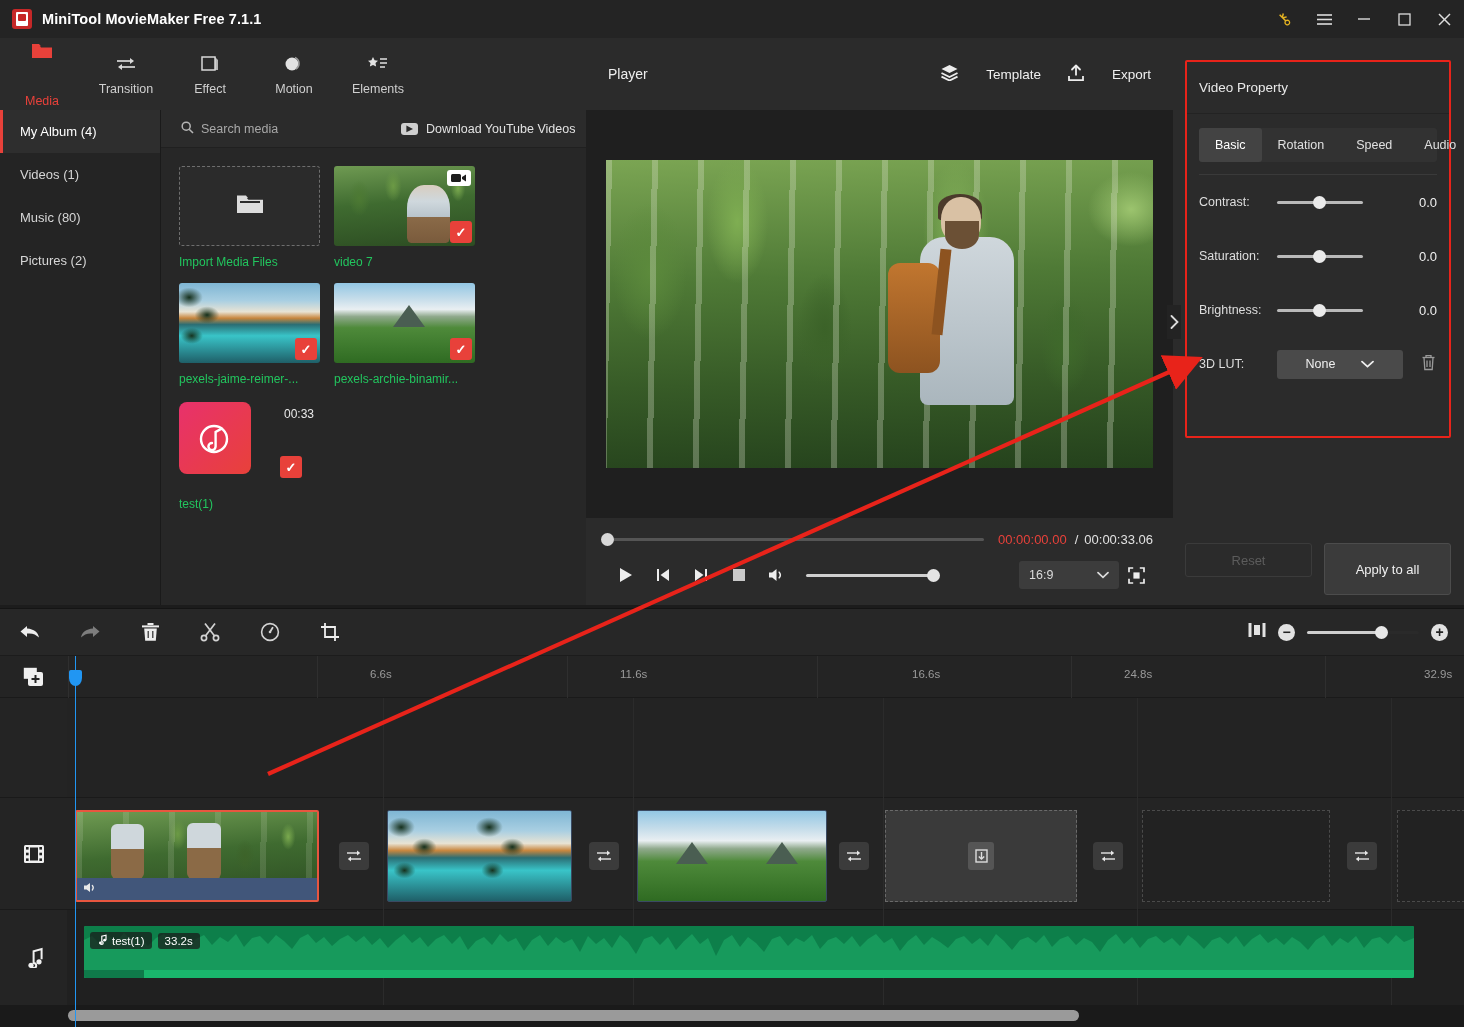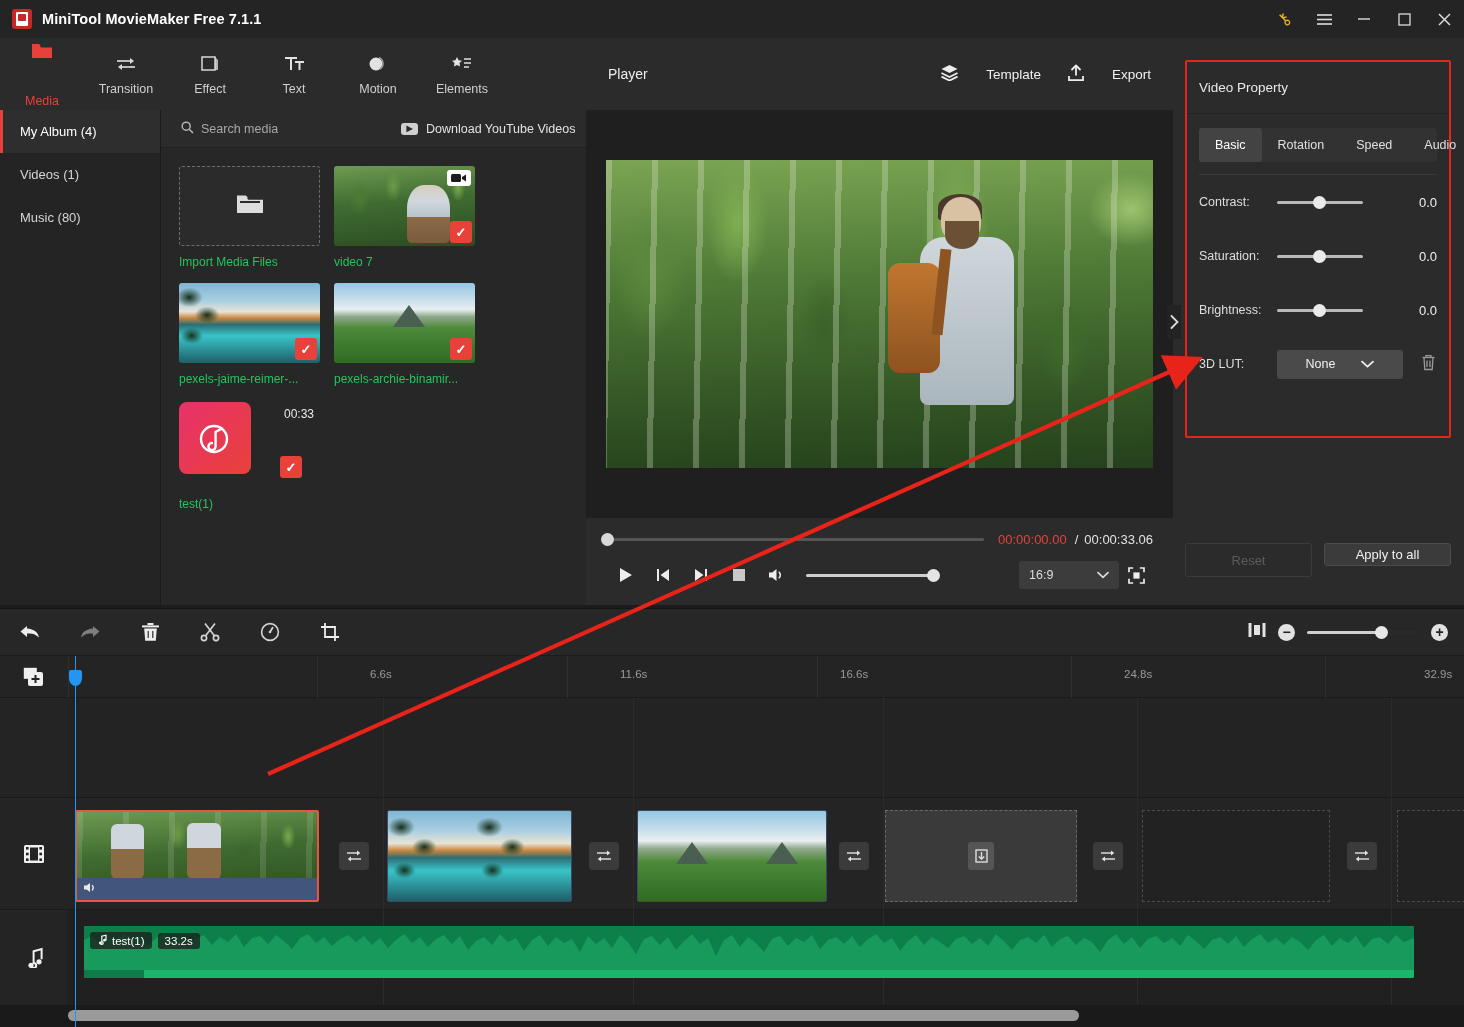--- a/index.html
+++ b/index.html
@@ -250,21 +250,21 @@
   .prop-footer {
     position: absolute; left: 12px; top: 505px; width: 266px;
     display: flex; gap: 12px;
   }
   .btn-reset {
     width: 127px; height: 34px; border: 1px solid #3b3b3b; border-radius: 3px;
     display:flex;align-items:center;justify-content:center;
     font-size: 13px; color: #5c5c5c; background: #2b2b2b;
   }
   .btn-apply {
-    width: 127px; height: 23px; border: 1px solid #4c4c4c; border-radius: 3px;
+    width: 127px; height: 52px; border: 1px solid #4c4c4c; border-radius: 3px;
     display:flex;align-items:center;justify-content:center;
     font-size: 13px; color: #f0f0f0; background: #3b3b3b;
   }
 
   
   .edittoolbar {
     position: absolute; left: 0; top: 608px; width: 1464px; height: 48px;
     background: #272727; border-top: 1px solid #141414; border-bottom: 1px solid #1c1c1c;
     display: flex; align-items: center;
   }
@@ -424,33 +424,20 @@
         <svg width="22" height="18" viewBox="0 0 22 18">
             <rect x="3" y="2" width="13" height="13" fill="none" stroke="#d9d9d9" stroke-width="1.5"></rect>
             <path d="M16 2l3 3v10h-3z" fill="#d9d9d9" opacity=".8"></path>
           </svg>
       </span>
       <span>Effect</span>
     </div>
     <div class="tool-tab">
       <span class="ticon">
         <svg width="22" height="18" viewBox="0 0 22 18">
-            <g fill="#e2e2e2">
-              <rect x="2" y="2" width="12" height="2"></rect>
-              <rect x="7" y="2" width="2" height="13"></rect>
-              <rect x="12" y="6" width="9" height="2"></rect>
-              <rect x="15.5" y="6" width="2" height="9"></rect>
-            </g>
-          </svg>
-      </span>
-      <span>Text</span>
-    </div>
-    <div class="tool-tab">
-      <span class="ticon">
-        <svg width="22" height="18" viewBox="0 0 22 18">
             <circle cx="9" cy="9" r="6.5" fill="#e2e2e2"></circle>
             <path d="M12 2.6a6.6 6.6 0 0 1 4 6 6.6 6.6 0 0 1-3 5.6" fill="none" stroke="#9b9b9b" stroke-width="1.6"></path>
           </svg>
       </span>
       <span>Motion</span>
     </div>
     <div class="tool-tab">
       <span class="ticon">
         <svg width="22" height="18" viewBox="0 0 22 18">
             <path d="M6 2l1.6 3.2L11 5.7 8.5 8.1 9.1 11.6 6 10l-3.1 1.6.6-3.5L1 5.7l3.4-.5z" fill="#e2e2e2"></path>
@@ -467,20 +454,23 @@
 
   <div class="leftnav">
     <div class="nav-item active">
       <span>My Album (4)</span>
     </div>
     <div class="nav-item">
       <span>Videos (1)</span>
     </div>
     <div class="nav-item">
       <span>Music (80)</span>
+    </div>
+    <div class="nav-item">
+      <span>Pictures (2)</span>
     </div>
   </div>
 
   <div class="mediapanel">
     <div class="media-topbar">
       <div class="search-wrap">
         <span>
           <svg width="13" height="13" viewBox="0 0 13 13">
               <circle cx="5.2" cy="5.2" r="4" fill="none" stroke="#b5b5b5" stroke-width="1.5"></circle>
               <line x1="8.2" y1="8.2" x2="12" y2="12" stroke="#b5b5b5" stroke-width="1.6"></line>
@@ -854,21 +844,21 @@
     <div class="ruler">
       <div class="tickline" style="left:1px;"></div>
       <div class="tickline" style="left:250px;"></div>
       <div class="tickline" style="left:500px;"></div>
       <div class="tickline" style="left:750px;"></div>
       <div class="tickline" style="left:1004px;"></div>
       <div class="tickline" style="left:1258px;"></div>
       <div class="tick" style="left:2px;">0s</div>
       <div class="tick" style="left:303px;">6.6s</div>
       <div class="tick" style="left:553px;">11.6s</div>
-      <div class="tick" style="left:773px;">16.6s</div>
+      <div class="tick" style="left:845px;">16.6s</div>
       <div class="tick" style="left:1057px;">24.8s</div>
       <div class="tick" style="left:1357px;">32.9s</div>
     </div>
 
     <div class="playhead" style="left:75px;">
       <div class="ph-handle"></div>
     </div>
 
     <div class="tl-body">
       <div class="tl-lane lane1"></div>

